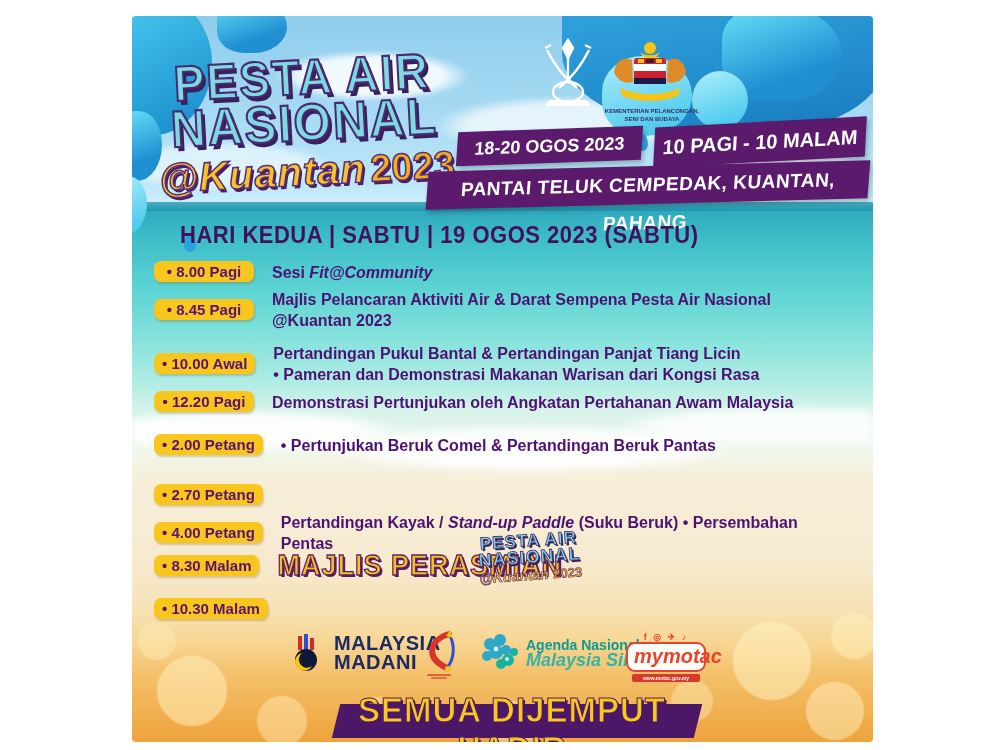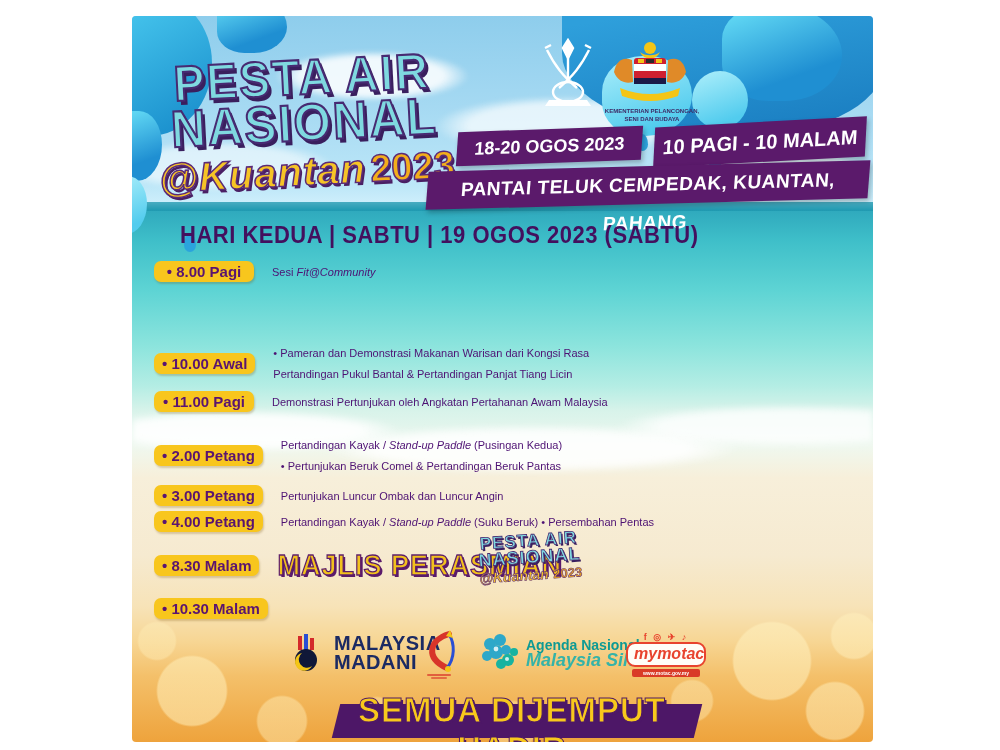--- a/index.html
+++ b/index.html
@@ -95,21 +95,21 @@
   .badge-venue { left:295px; top:150px; width:442px; height:38px; line-height:38px;
     font-size:19px; letter-spacing:.5px; transform:rotate(-1.5deg) skewX(-6deg); }
 
   
   .sched-header { left:48px; top:206px; font-size:22px; font-weight:800; color:#43105e;
     letter-spacing:.5px; transform:scaleY(1.1); }
   .srow { position:absolute; left:22px; width:680px; display:flex; align-items:center; }
   .tbadge { flex:0 0 auto; display:inline-block; min-width:100px; background:#f8c61d; color:#5a1470;
     font-weight:700; font-size:15px; text-align:center; padding:2px 8px; border-radius:7px;
     box-shadow:1px 2px 2px rgba(120,80,0,.25); }
-  .sdesc { margin-left:18px; color:#4d1173; font-weight:400; font-size:11px; line-height:21px; padding-top:2px; }
+  .sdesc { margin-left:18px; color:#4d1173; font-weight:700; font-size:16px; line-height:21px; padding-top:2px; }
   .sline i { font-style:italic; }
   .majlis { margin-left:18px; font-size:27px; font-weight:800; color:#f2c11d; letter-spacing:1px;
     line-height:30px; -webkit-text-stroke:1.2px #5b1a6b; text-shadow:2px 2px 0 #5b1a6b; transform:scaleY(1.08); }
 
   
   .mini-logo { left:325px; top:517px; width:145px; text-align:center; transform:rotate(-4deg); line-height:.95; }
   .ml1, .ml2 { font-weight:800; color:#7fd9e0; -webkit-text-stroke:.8px #472a72;
     text-shadow:1.5px 2px 0 #3a1f5e; letter-spacing:1px; }
   .ml1 { font-size:17px; } .ml2 { font-size:18px; }
   .ml3 { margin-top:1px; }
@@ -122,21 +122,21 @@
   .madani { position:absolute; left:160px; top:6px; display:flex; align-items:center; }
   .madani-text { margin-left:8px; font-size:20px; font-weight:800; color:#1b2a63; line-height:19px; letter-spacing:.5px; }
   .vm-logo { position:absolute; left:287px; top:0px; }
   .agenda { position:absolute; left:348px; top:4px; display:flex; align-items:center; }
   .agenda-text { margin-left:6px; }
   .agenda-t1 { font-size:14px; font-weight:800; color:#0e9a94; line-height:15px; }
   .agenda-t2 { font-size:18px; font-weight:700; font-style:italic; color:#34b3a8; line-height:14px; }
   .mymotac { position:absolute; left:494px; top:4px; width:80px; text-align:center; }
   .mymotac-icons { font-size:9px; font-weight:800; color:#e8432e; letter-spacing:2px; line-height:10px; }
   .mymotac-box { border:2.5px solid #e8432e; border-radius:9px; background:#fffdf8; padding:1px 6px 2px;
-    font-size:16px; font-weight:800; font-style:italic; color:#e8432e; }
+    font-size:20px; font-weight:800; font-style:italic; color:#e8432e; }
   .mymotac-bar { margin:2px auto 0; width:68px; background:#d93a28; border-radius:2px;
     color:#ffffff; font-size:5px; font-weight:700; line-height:8px; }
 
   
   .closing-wrap { left:190px; top:676px; width:390px; height:50px; }
   .closing-shadow { position:absolute; left:14px; top:12px; width:362px; height:34px;
     background:#4d1767; transform:skewX(-14deg); }
   .closing-text { position:absolute; left:0; top:0; width:380px; text-align:center;
     font-size:33px; font-weight:800; color:#f8c81c; letter-spacing:1px;
     -webkit-text-stroke:1px #4d1767; text-shadow:2px 2px 0 #4d1767; transform:scaleY(1.05); }
@@ -216,50 +216,52 @@
 
     <div class="abs sched-header">HARI KEDUA | SABTU | 19 OGOS 2023 (SABTU)</div>
 
     <div class="srow" style="top:244px">
       <span class="tbadge">• 8.00 Pagi</span>
       <div class="sdesc">
         <div class="sline"><span>Sesi </span><i>Fit@Community</i><span></span></div>
       </div>
     </div>
 
+    <div class="srow" style="top:271px">
+      <span class="tbadge">• 8.45 Pagi</span>
+      <div class="sdesc">
+        <div class="sline"><span>Majlis Pelancaran Aktiviti Air &amp; Darat Sempena Pesta Air Nasional @Kuantan 2023</span><i></i><span></span></div>
+      </div>
+    </div>
 
 
     <div class="srow" style="top:325px">
       <span class="tbadge">• 10.00 Awal</span>
       <div class="sdesc">
+        <div class="sline"><span>Pertandingan Pukul Bantal &amp; Pertandingan Panjat Tiang Licin</span><i></i><span></span></div>
         <div class="sline"><span>• Pameran dan Demonstrasi Makanan Warisan dari Kongsi Rasa</span></div>
-        <div class="sline"><span>Pertandingan Pukul Bantal &amp; Pertandingan Panjat Tiang Licin</span><i></i><span></span></div>
       </div>
     </div>
 
     <div class="srow" style="top:374px">
-      <span class="tbadge">• 11.00 Pagi</span>
+      <span class="tbadge">• 12.20 Pagi</span>
       <div class="sdesc">
         <div class="sline"><span>Demonstrasi Pertunjukan oleh Angkatan Pertahanan Awam Malaysia</span><i></i><span></span></div>
       </div>
     </div>
 
     <div class="srow" style="top:417px">
       <span class="tbadge">• 2.00 Petang</span>
       <div class="sdesc">
-        <div class="sline"><span>Pertandingan Kayak / </span><i>Stand-up Paddle</i><span> (Pusingan Kedua)</span></div>
         <div class="sline"><span>• Pertunjukan Beruk Comel &amp; Pertandingan Beruk Pantas</span></div>
       </div>
     </div>
 
     <div class="srow" style="top:468px">
-      <span class="tbadge">• 3.00 Petang</span>
-      <div class="sdesc">
-        <div class="sline"><span>Pertunjukan Luncur Ombak dan Luncur Angin</span><i></i><span></span></div>
-      </div>
+      <span class="tbadge">• 2.70 Petang</span>
     </div>
 
     <div class="srow" style="top:494px">
       <span class="tbadge">• 4.00 Petang</span>
       <div class="sdesc">
         <div class="sline"><span>Pertandingan Kayak / </span><i>Stand-up Paddle</i><span> (Suku Beruk) • Persembahan Pentas</span></div>
       </div>
     </div>
 
     <div class="srow" style="top:534px">

